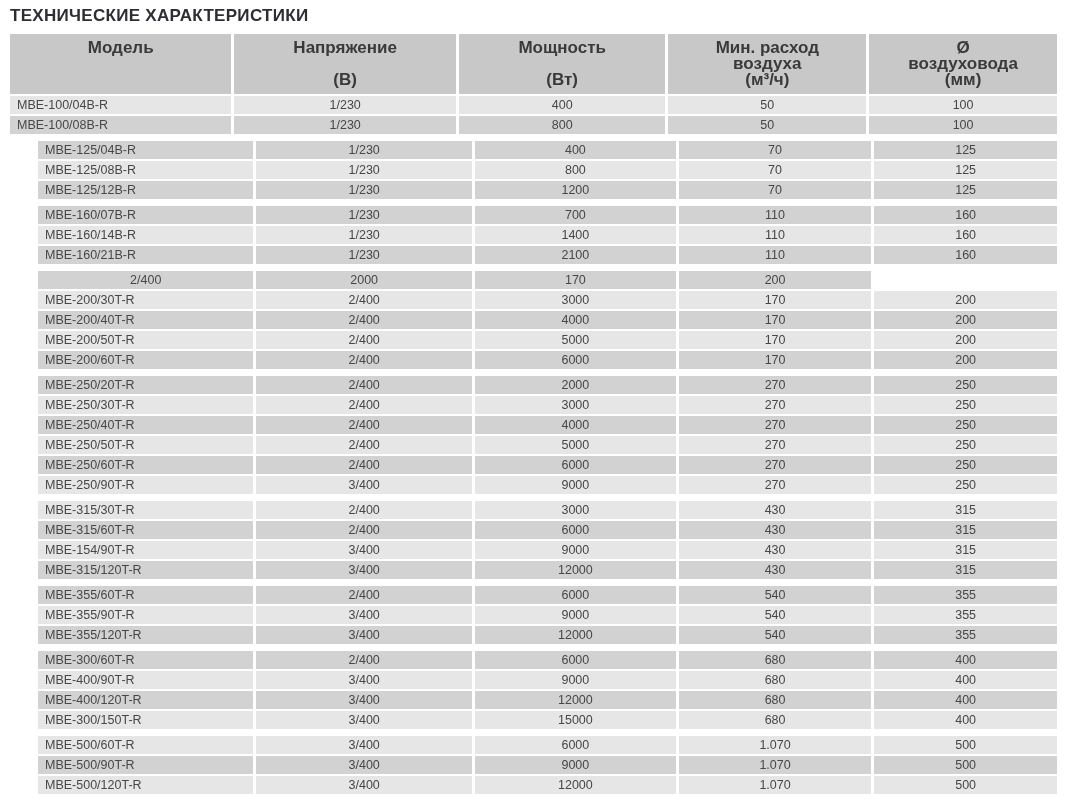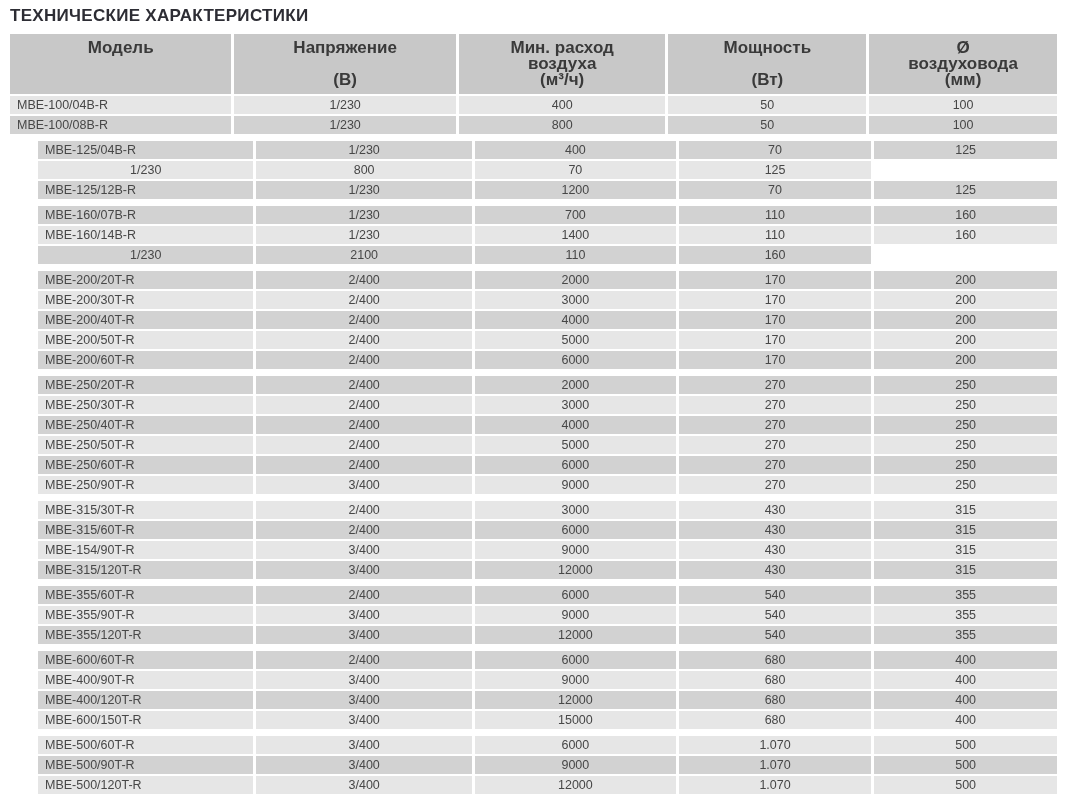--- a/index.html
+++ b/index.html
@@ -77,27 +77,27 @@
 
     <div class="thead grid-row">
       <div class="th th-single">
         <span>Модель</span>
       </div>
       <div class="th">
         <span>Напряжение</span>
         <span>(В)</span>
       </div>
       <div class="th">
+        <span>Мощность</span>
+        <span>(Вт)</span>
+      </div>
+      <div class="th">
         <span>Мин. расход</span>
         <span>воздуха</span>
         <span>(м³/ч)</span>
-      </div>
-      <div class="th">
-        <span>Мощность</span>
-        <span>(Вт)</span>
       </div>
       <div class="th">
         <span>Ø</span>
         <span>воздуховода</span>
         <span>(мм)</span>
       </div>
     </div>
 
     <div class="tbody">
         <div class="tgroup">
@@ -118,20 +118,21 @@
         </div>
         <div class="tgroup">
           <div class="trow grid-row dark">
             <div class="td td-model">MBE-125/04B-R</div>
             <div class="td">1/230</div>
             <div class="td">400</div>
             <div class="td">70</div>
             <div class="td">125</div>
           </div>
           <div class="trow grid-row light">
+            <div class="td td-model">MBE-125/08B-R</div>
             <div class="td">1/230</div>
             <div class="td">800</div>
             <div class="td">70</div>
             <div class="td">125</div>
           </div>
           <div class="trow grid-row dark">
             <div class="td td-model">MBE-125/12B-R</div>
             <div class="td">1/230</div>
             <div class="td">1200</div>
             <div class="td">70</div>
@@ -147,29 +148,29 @@
             <div class="td">160</div>
           </div>
           <div class="trow grid-row light">
             <div class="td td-model">MBE-160/14B-R</div>
             <div class="td">1/230</div>
             <div class="td">1400</div>
             <div class="td">110</div>
             <div class="td">160</div>
           </div>
           <div class="trow grid-row dark">
+            <div class="td td-model">MBE-160/21B-R</div>
             <div class="td">1/230</div>
             <div class="td">2100</div>
             <div class="td">110</div>
             <div class="td">160</div>
           </div>
         </div>
         <div class="tgroup">
           <div class="trow grid-row dark">
-            <div class="td td-model">MBE-200/20T-R</div>
             <div class="td">2/400</div>
             <div class="td">2000</div>
             <div class="td">170</div>
             <div class="td">200</div>
           </div>
           <div class="trow grid-row light">
             <div class="td td-model">MBE-200/30T-R</div>
             <div class="td">2/400</div>
             <div class="td">3000</div>
             <div class="td">170</div>
@@ -289,42 +290,42 @@
           <div class="trow grid-row dark">
             <div class="td td-model">MBE-355/120T-R</div>
             <div class="td">3/400</div>
             <div class="td">12000</div>
             <div class="td">540</div>
             <div class="td">355</div>
           </div>
         </div>
         <div class="tgroup">
           <div class="trow grid-row dark">
-            <div class="td td-model">MBE-600/60T-R</div>
+            <div class="td td-model">MBE-300/60T-R</div>
             <div class="td">2/400</div>
             <div class="td">6000</div>
             <div class="td">680</div>
             <div class="td">400</div>
           </div>
           <div class="trow grid-row light">
             <div class="td td-model">MBE-400/90T-R</div>
             <div class="td">3/400</div>
             <div class="td">9000</div>
             <div class="td">680</div>
             <div class="td">400</div>
           </div>
           <div class="trow grid-row dark">
             <div class="td td-model">MBE-400/120T-R</div>
             <div class="td">3/400</div>
             <div class="td">12000</div>
             <div class="td">680</div>
             <div class="td">400</div>
           </div>
           <div class="trow grid-row light">
-            <div class="td td-model">MBE-600/150T-R</div>
+            <div class="td td-model">MBE-300/150T-R</div>
             <div class="td">3/400</div>
             <div class="td">15000</div>
             <div class="td">680</div>
             <div class="td">400</div>
           </div>
         </div>
         <div class="tgroup">
           <div class="trow grid-row light">
             <div class="td td-model">MBE-500/60T-R</div>
             <div class="td">3/400</div>

